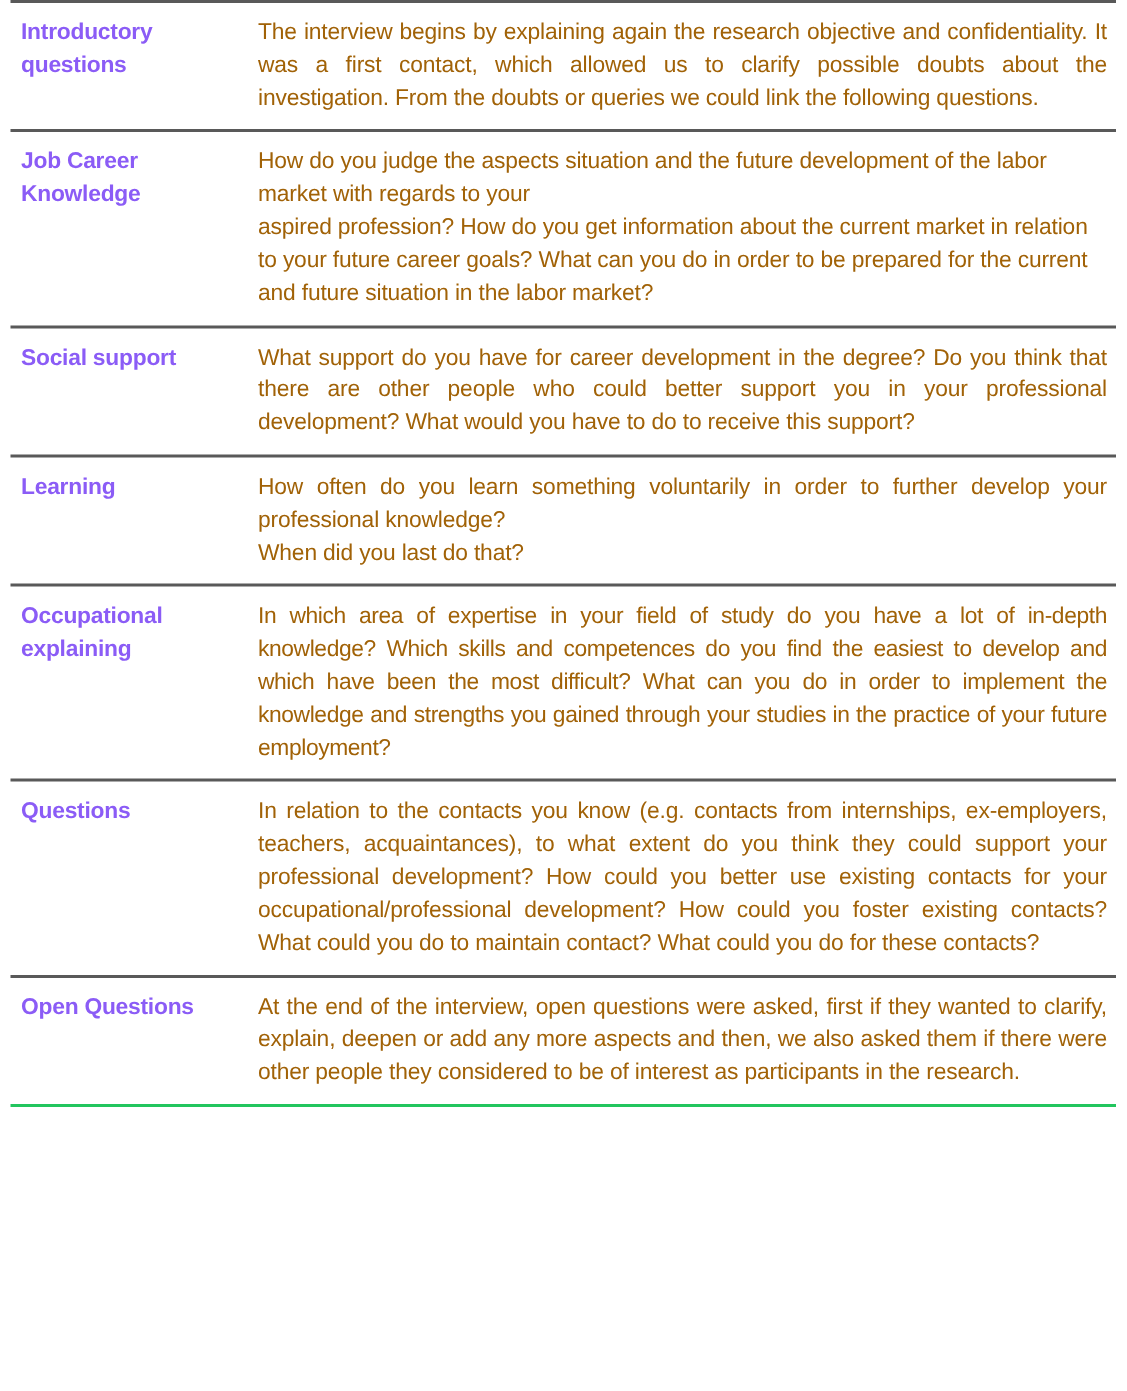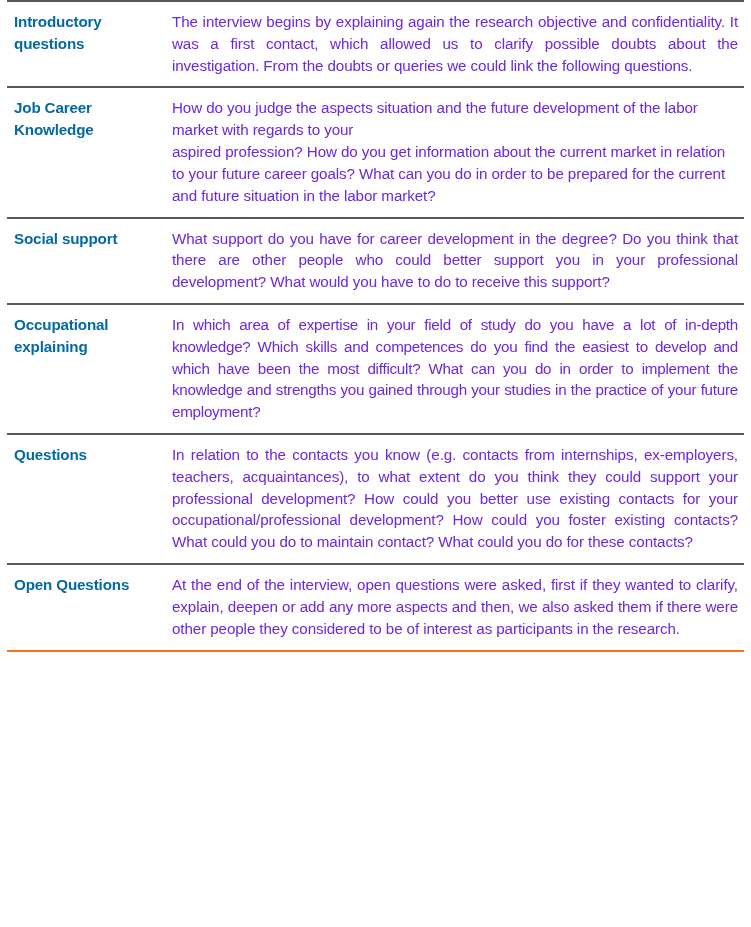--- a/index.html
+++ b/index.html
@@ -25,47 +25,47 @@
   table.guide {
     width: 737px;
     border-collapse: collapse;
     table-layout: fixed;
     margin: 0;
   }
   table.guide tr {
     border-top: 2px solid #595959;
   }
   table.guide tr:last-child {
-    border-bottom: 2px solid #f97316;
+    border-bottom: 2px solid #22c55e;
   }
   td {
     vertical-align: top;
     padding: 0;
   }
   td.label-cell {
     width: 165px;
     padding: 9px 6px 10px 7px;
     box-sizing: border-box;
   }
   td.body-cell {
     padding: 9px 6px 10px 0;
     box-sizing: border-box;
   }
   .label-text {
     font-weight: bold;
     font-size: 15.2px;
     line-height: 1.43;
     letter-spacing: -0.15px;
-    color: #0369a1;
+    color: #8b5cf6;
   }
   .body-text {
     font-size: 15.2px;
     line-height: 1.435;
     letter-spacing: -0.1px;
-    color: #6d28d9;
+    color: #a16207;
     text-align: justify;
     text-justify: inter-word;
     hyphens: none;
   }
   .body-text p {
     margin: 0;
     text-align: justify;
   }
   
   tr[data-row="job-market-knowledge"] td.body-cell .body-text p { text-align: left; }
@@ -110,20 +110,31 @@
         <td class="label-cell">
           <div class="label-text">Social support</div>
         </td>
         <td class="body-cell">
           <div class="body-text">
             <p class="first">What support do you have for career development in the degree? Do you think that there are other people who could better support you in your professional development? What would you have to do to receive this support?</p>
           </div>
         </td>
       </tr>
 
+      <tr data-row="learning">
+        <td class="label-cell">
+          <div class="label-text">Learning</div>
+        </td>
+        <td class="body-cell">
+          <div class="body-text">
+            <p class="first">How often do you learn something voluntarily in order to further develop your professional knowledge?</p>
+            <p>When did you last do that?</p>
+          </div>
+        </td>
+      </tr>
 
       <tr data-row="occupational-expertise">
         <td class="label-cell">
           <div class="label-text">Occupational explaining</div>
         </td>
         <td class="body-cell">
           <div class="body-text">
             <p class="first">In which area of expertise in your field of study do you have a lot of in-depth knowledge? Which skills and competences do you find the easiest to develop and which have been the most difficult? What can you do in order to implement the knowledge and strengths you gained through your studies in the practice of your future employment?</p>
           </div>
         </td>

